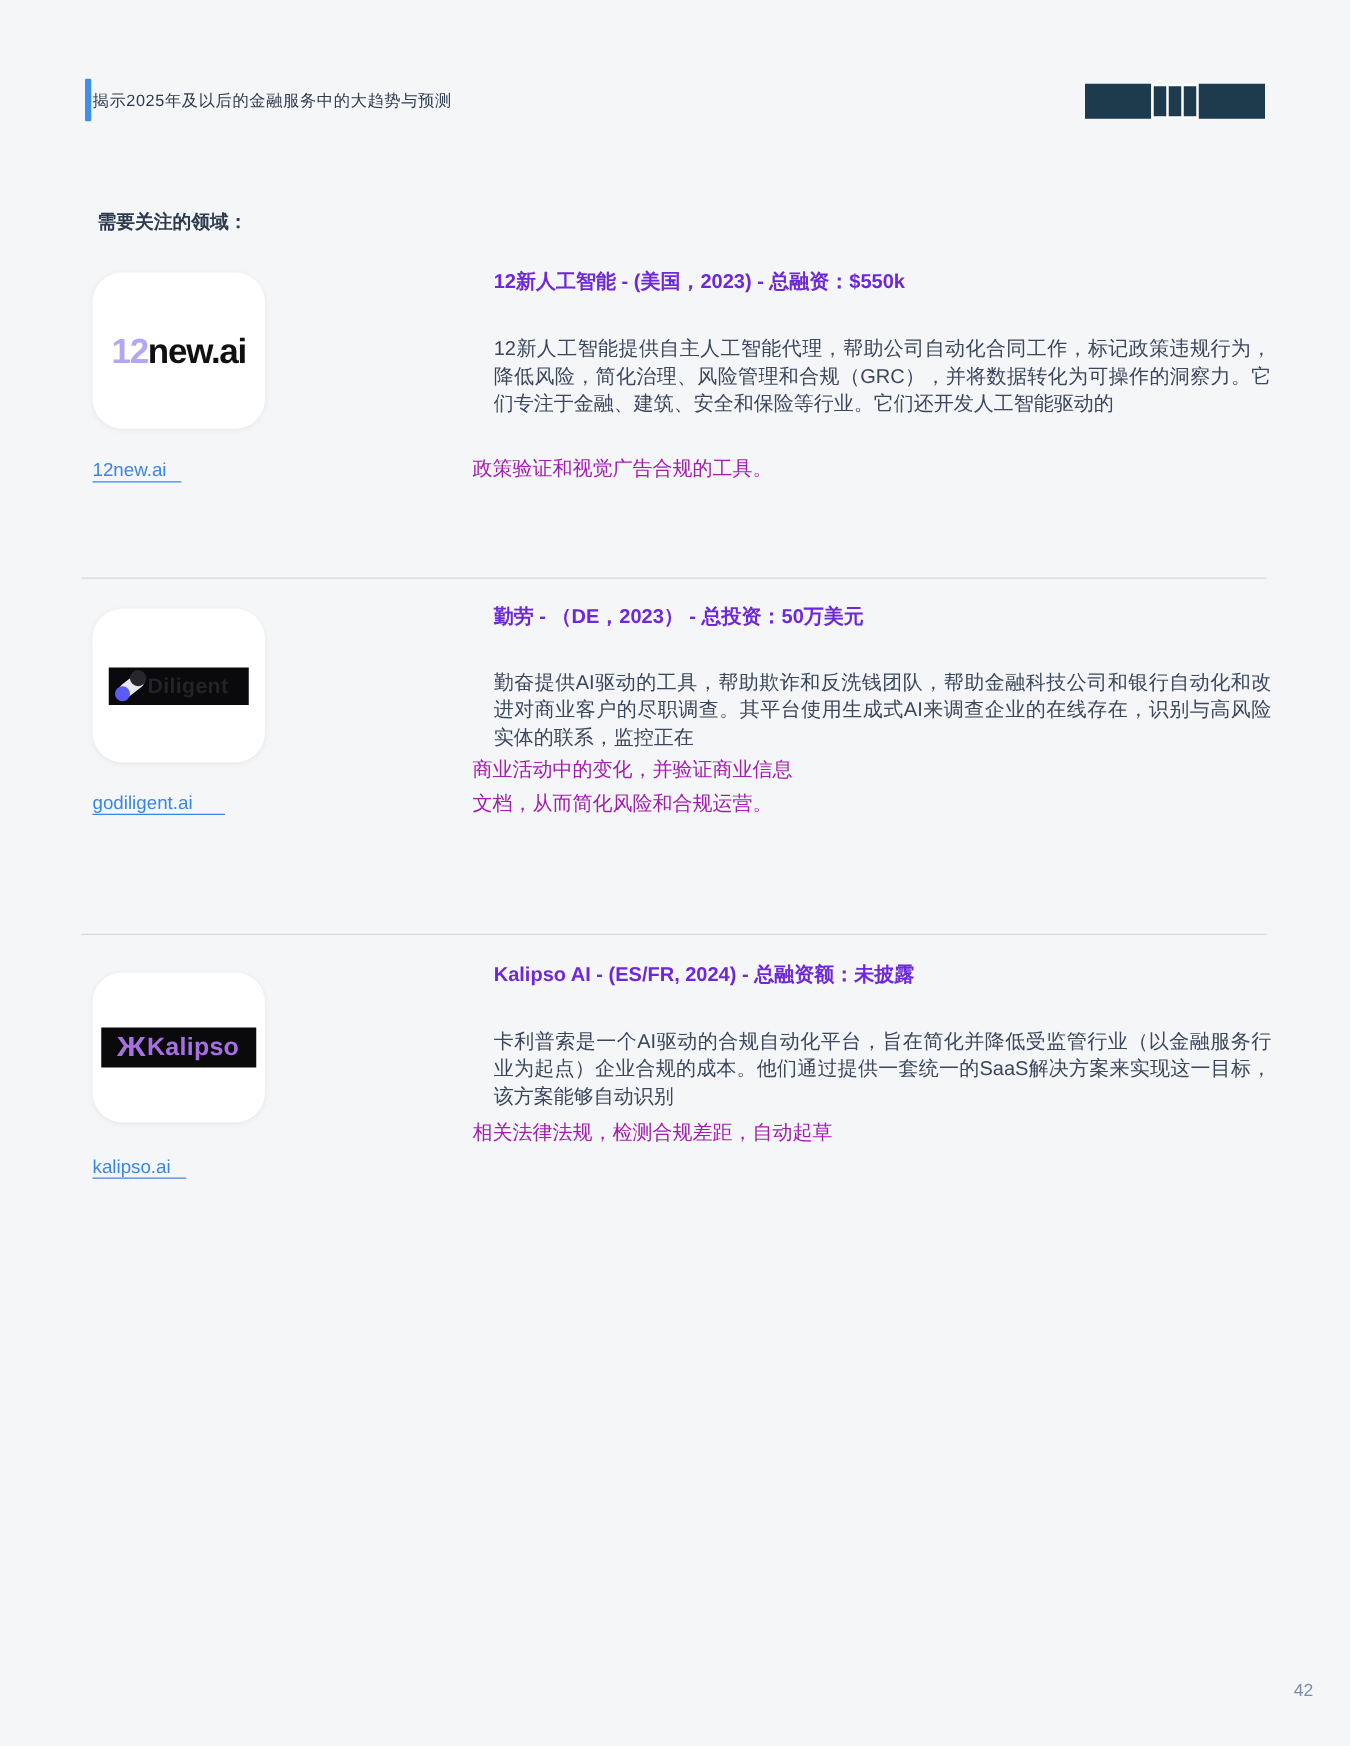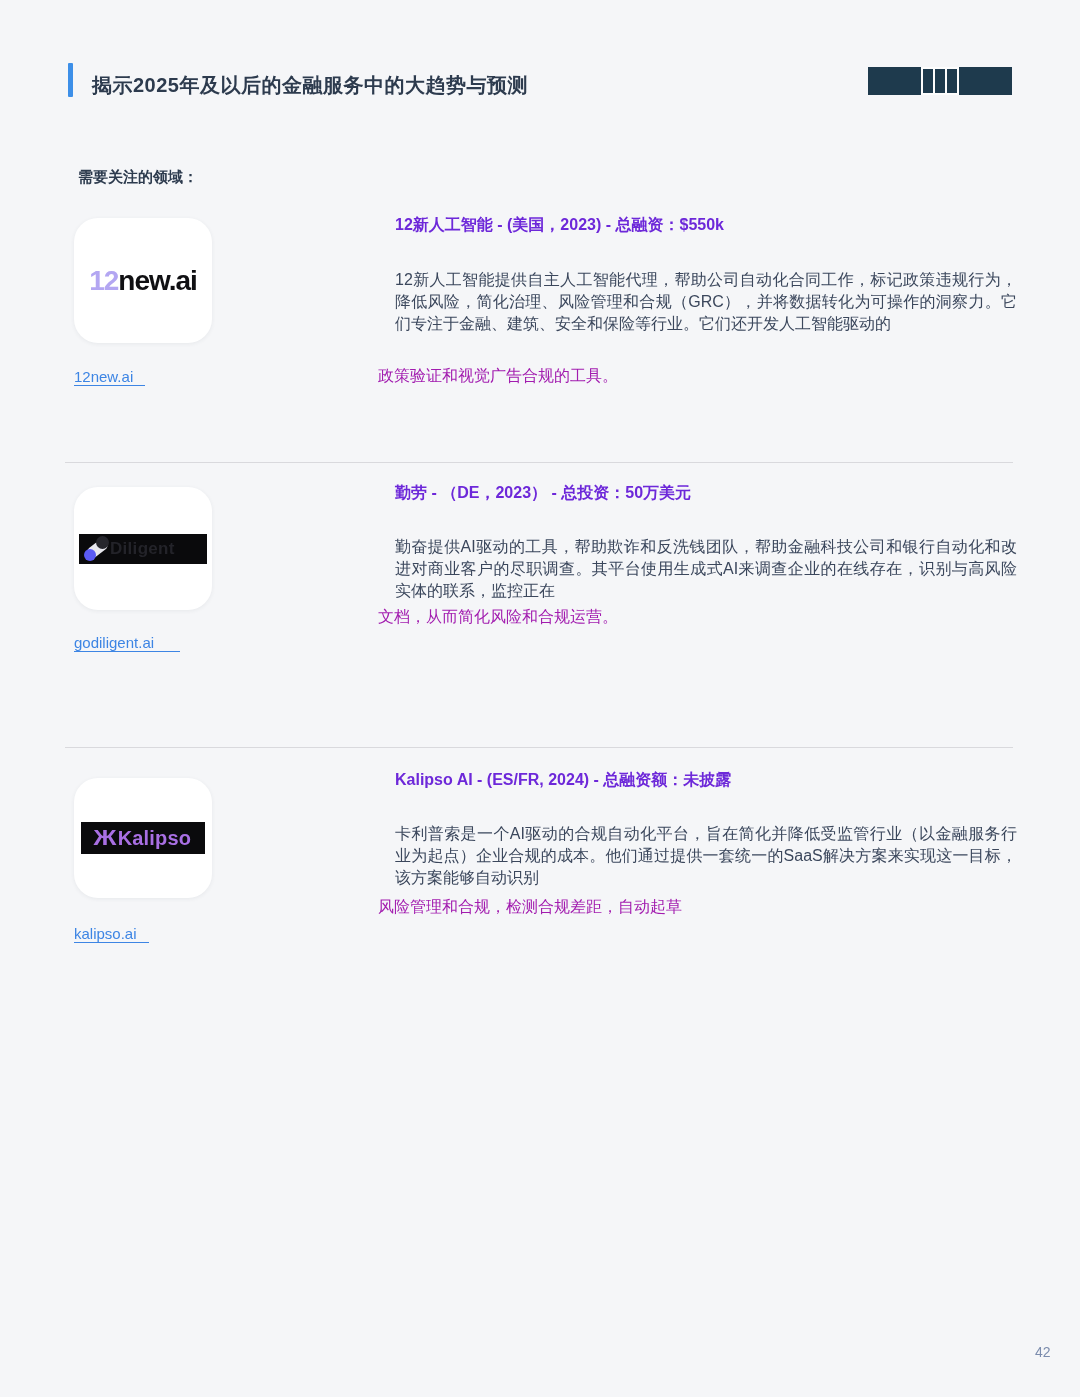--- a/index.html
+++ b/index.html
@@ -4,40 +4,40 @@
 <style>
   * { margin:0; padding:0; box-sizing:border-box; }
   html,body { background:#e9eaec; }
   body { font-family:"Liberation Sans","DejaVu Sans",sans-serif; }
   .page {
     position:relative; width:1080px; height:1397px; margin:0 auto;
     background:#f5f6f8; overflow:hidden;
   }
   
   .accent-bar { position:absolute; left:68px; top:63px; width:5px; height:34px; background:#3d8fe8; border-radius:1px; }
-  .header-title { position:absolute; left:92px; top:72px; font-size:20px; font-weight:700; color:#2d3b4e; letter-spacing:.5px; }
+  .header-title { position:absolute; left:74px; top:72px; font-size:13px; font-weight:400; color:#2d3b4e; letter-spacing:.5px; }
   .brand-logo { position:absolute; left:868px; top:67px; height:28px; display:flex; align-items:stretch; }
   .logo-block { width:53px; background:#1e3a4d; }
   .logo-mid { width:38px; background:#fdfdfd; display:flex; gap:2px; padding:2px; }
   .logo-mid span { flex:1; background:#1e3a4d; }
   
   .section-label { position:absolute; left:68px; top:168px; font-size:15px; font-weight:700; color:#2d3b4e;margin-left:10px; }
   
   .logo-card {
     position:absolute; left:74px; width:138px; background:#ffffff; border-radius:24px;
     box-shadow:0 1px 4px rgba(40,50,70,.07); display:flex; align-items:center; justify-content:center;
   }
   .card-1 { top:218px; height:125px; }
   .card-2 { top:487px; height:123px; }
   .card-3 { top:778px; height:120px; }
   .logo-12new { font-size:28px; font-weight:700; letter-spacing:-1px; white-space:nowrap; }
   .logo-12new .pre { color:#b3a6f2; }
   .logo-12new .suf { color:#101013; }
   .logo-plate { background:#0a0a0c; display:flex; align-items:center; }
-  .plate-diligent { width:128px; height:30px; padding-left:5px; }
+  .plate-diligent { width:112px; height:30px; padding-left:5px; }
   .comet { position:relative; width:26px; height:26px; flex:0 0 26px; }
   .comet .swoosh { position:absolute; left:2px; top:7px; width:23px; height:11px; background:#e8e8ee; border-radius:6px; transform:rotate(-38deg); }
   .comet .head { position:absolute; right:1px; top:0; width:13px; height:13px; border-radius:50%; background:#26262c; }
   .comet .tail { position:absolute; left:0; bottom:1px; width:12px; height:12px; border-radius:50%; background:#5b5bf5; }
   .diligent-word { color:#232329; font-size:17px; font-weight:600; letter-spacing:.3px; }
   .plate-kalipso { width:124px; height:32px; justify-content:center; gap:3px; }
   .kalipso-icon { color:#a86fe3; font-size:22px; font-weight:800; line-height:1; transform:scaleX(1.15); }
   .kalipso-word { color:#a86fe3; font-size:20px; font-weight:600; letter-spacing:.2px; }
   .company-link {
     position:absolute; left:74px; font-size:15px; color:#3d85e4; text-decoration:none;
@@ -109,36 +109,37 @@
           <span class="head"></span>
           <span class="tail"></span>
         </div>
         <span class="diligent-word">Diligent</span>
       </div>
     </div>
     <a class="company-link link-2">godiligent.ai</a>
     <div class="entry-title title-2">勤劳 - （DE，2023） - 总投资：50万美元</div>
     <p class="entry-body body-2">勤奋提供AI驱动的工具，帮助欺诈和反洗钱团队，帮助金融科技公司和银行自动化和改进对商业客户的尽职调查。其平台使用生成式AI来调查企业的在线存在，识别与高风险实体的联系，监控正在</p>
     <div class="entry-extra extra-2">
+      <p>商业活动中的变化，并验证商业信息</p>
       <p>文档，从而简化风险和合规运营。</p>
     </div>
   </section>
 
   <div class="divider divider-2"></div>
 
   <section>
     <div class="logo-card card-3">
       <div class="logo-plate plate-kalipso">
         <span class="kalipso-icon">Ж</span>
         <span class="kalipso-word">Kalipso</span>
       </div>
     </div>
     <a class="company-link link-3">kalipso.ai</a>
     <div class="entry-title title-3">Kalipso AI - (ES/FR, 2024) - 总融资额：未披露</div>
     <p class="entry-body body-3">卡利普索是一个AI驱动的合规自动化平台，旨在简化并降低受监管行业（以金融服务行业为起点）企业合规的成本。他们通过提供一套统一的SaaS解决方案来实现这一目标，该方案能够自动识别</p>
     <div class="entry-extra extra-3">
-      <p>风险管理和合规，检测合规差距，自动起草</p>
+      <p>相关法律法规，检测合规差距，自动起草</p>
     </div>
   </section>
 
   <div class="page-number">42</div>
 
 </div>
 
 </body></html>

